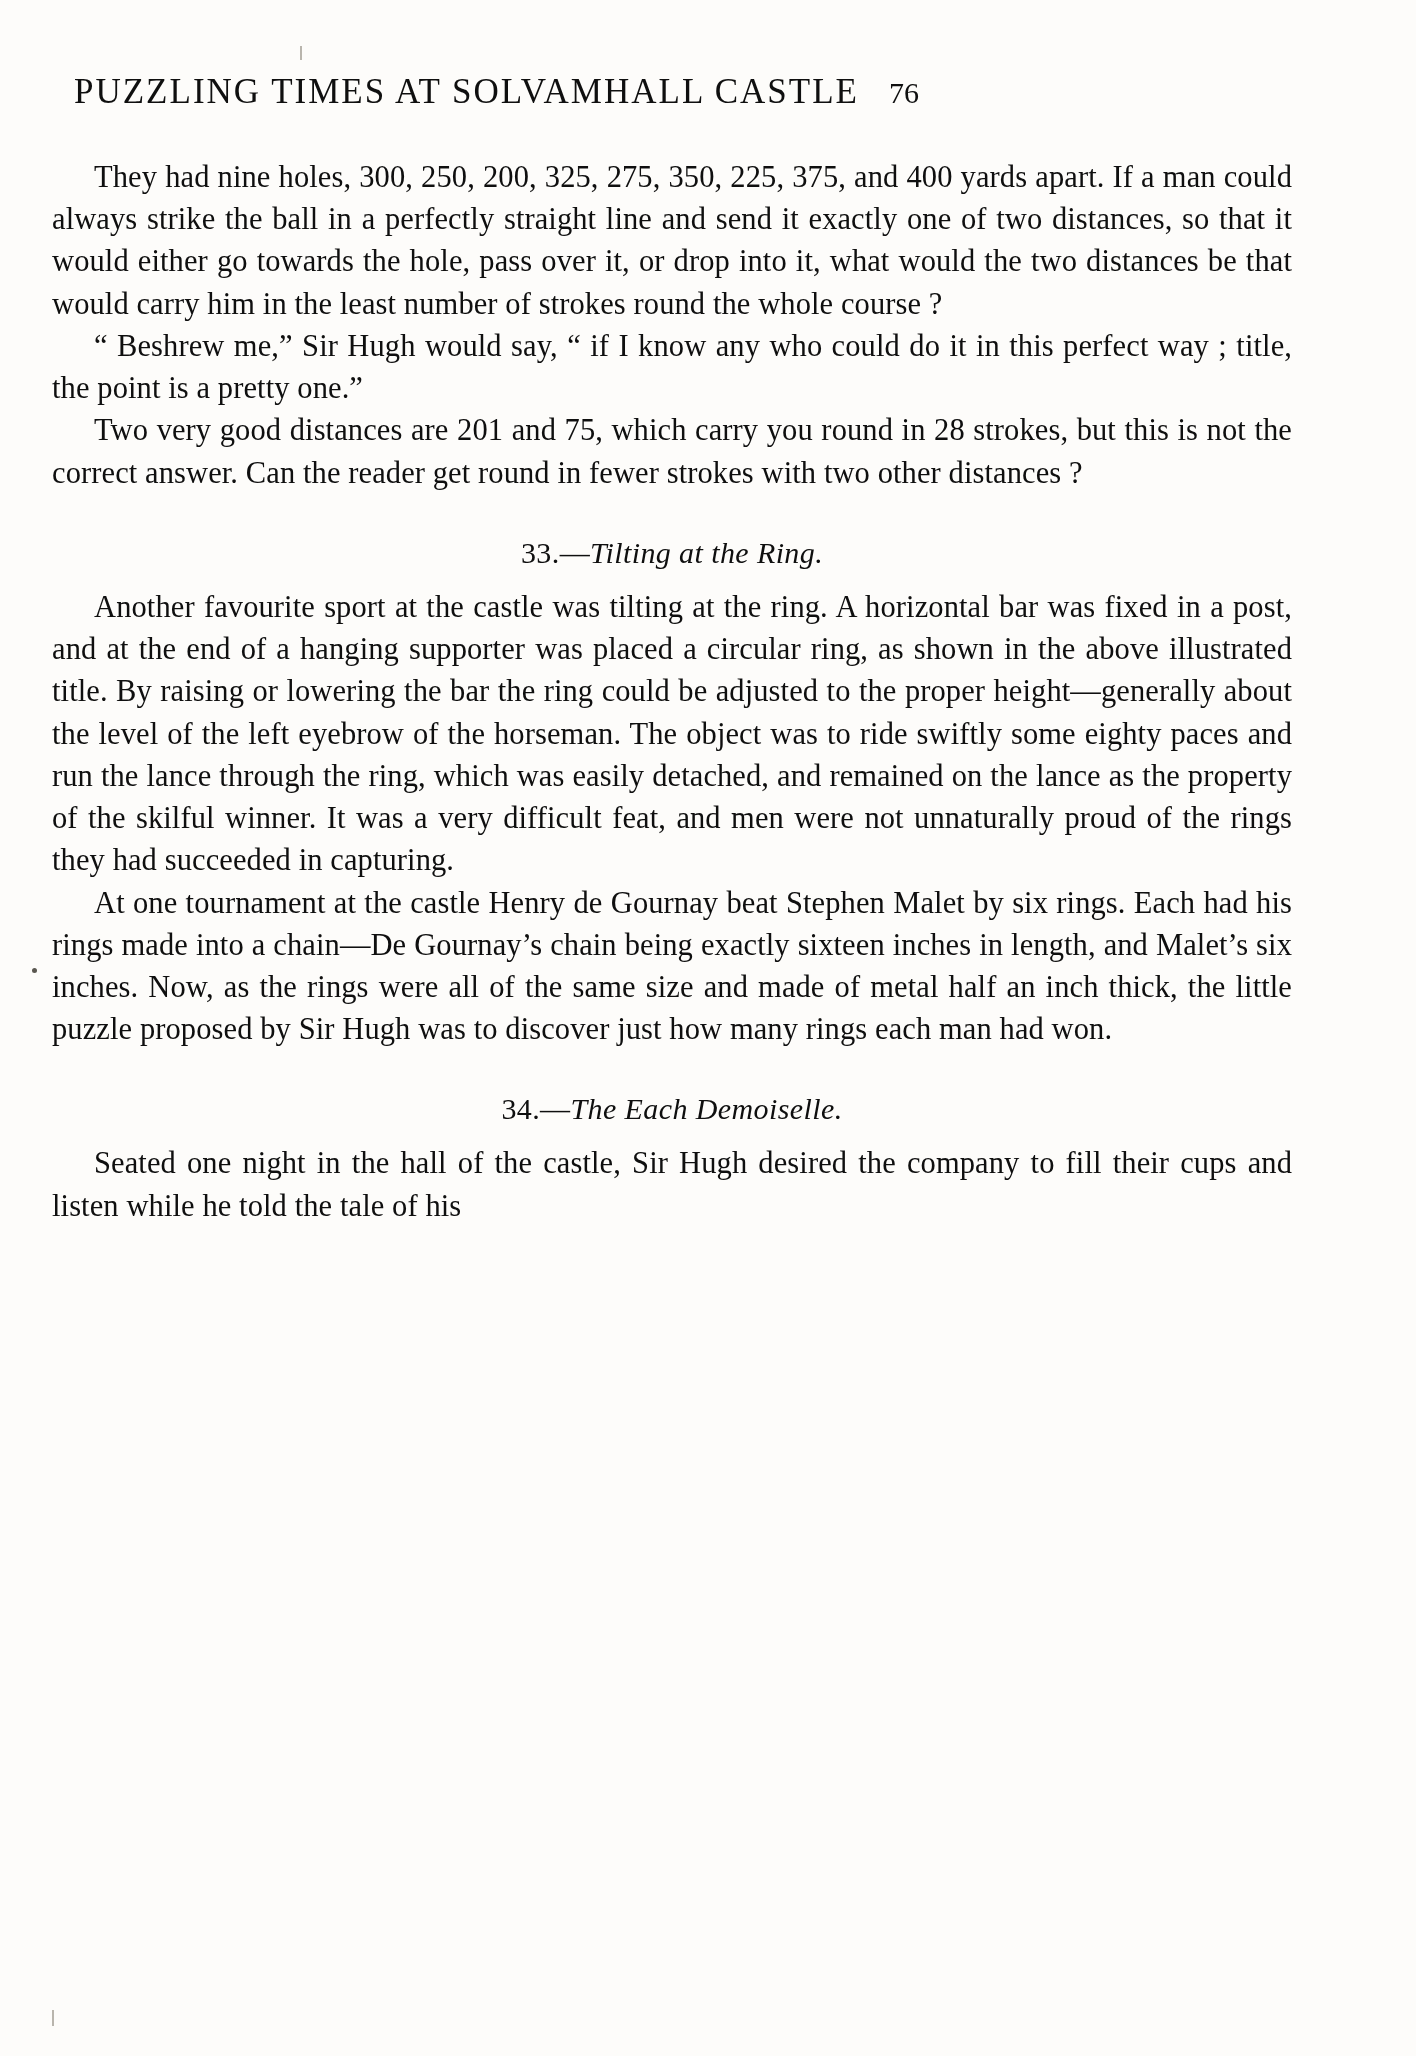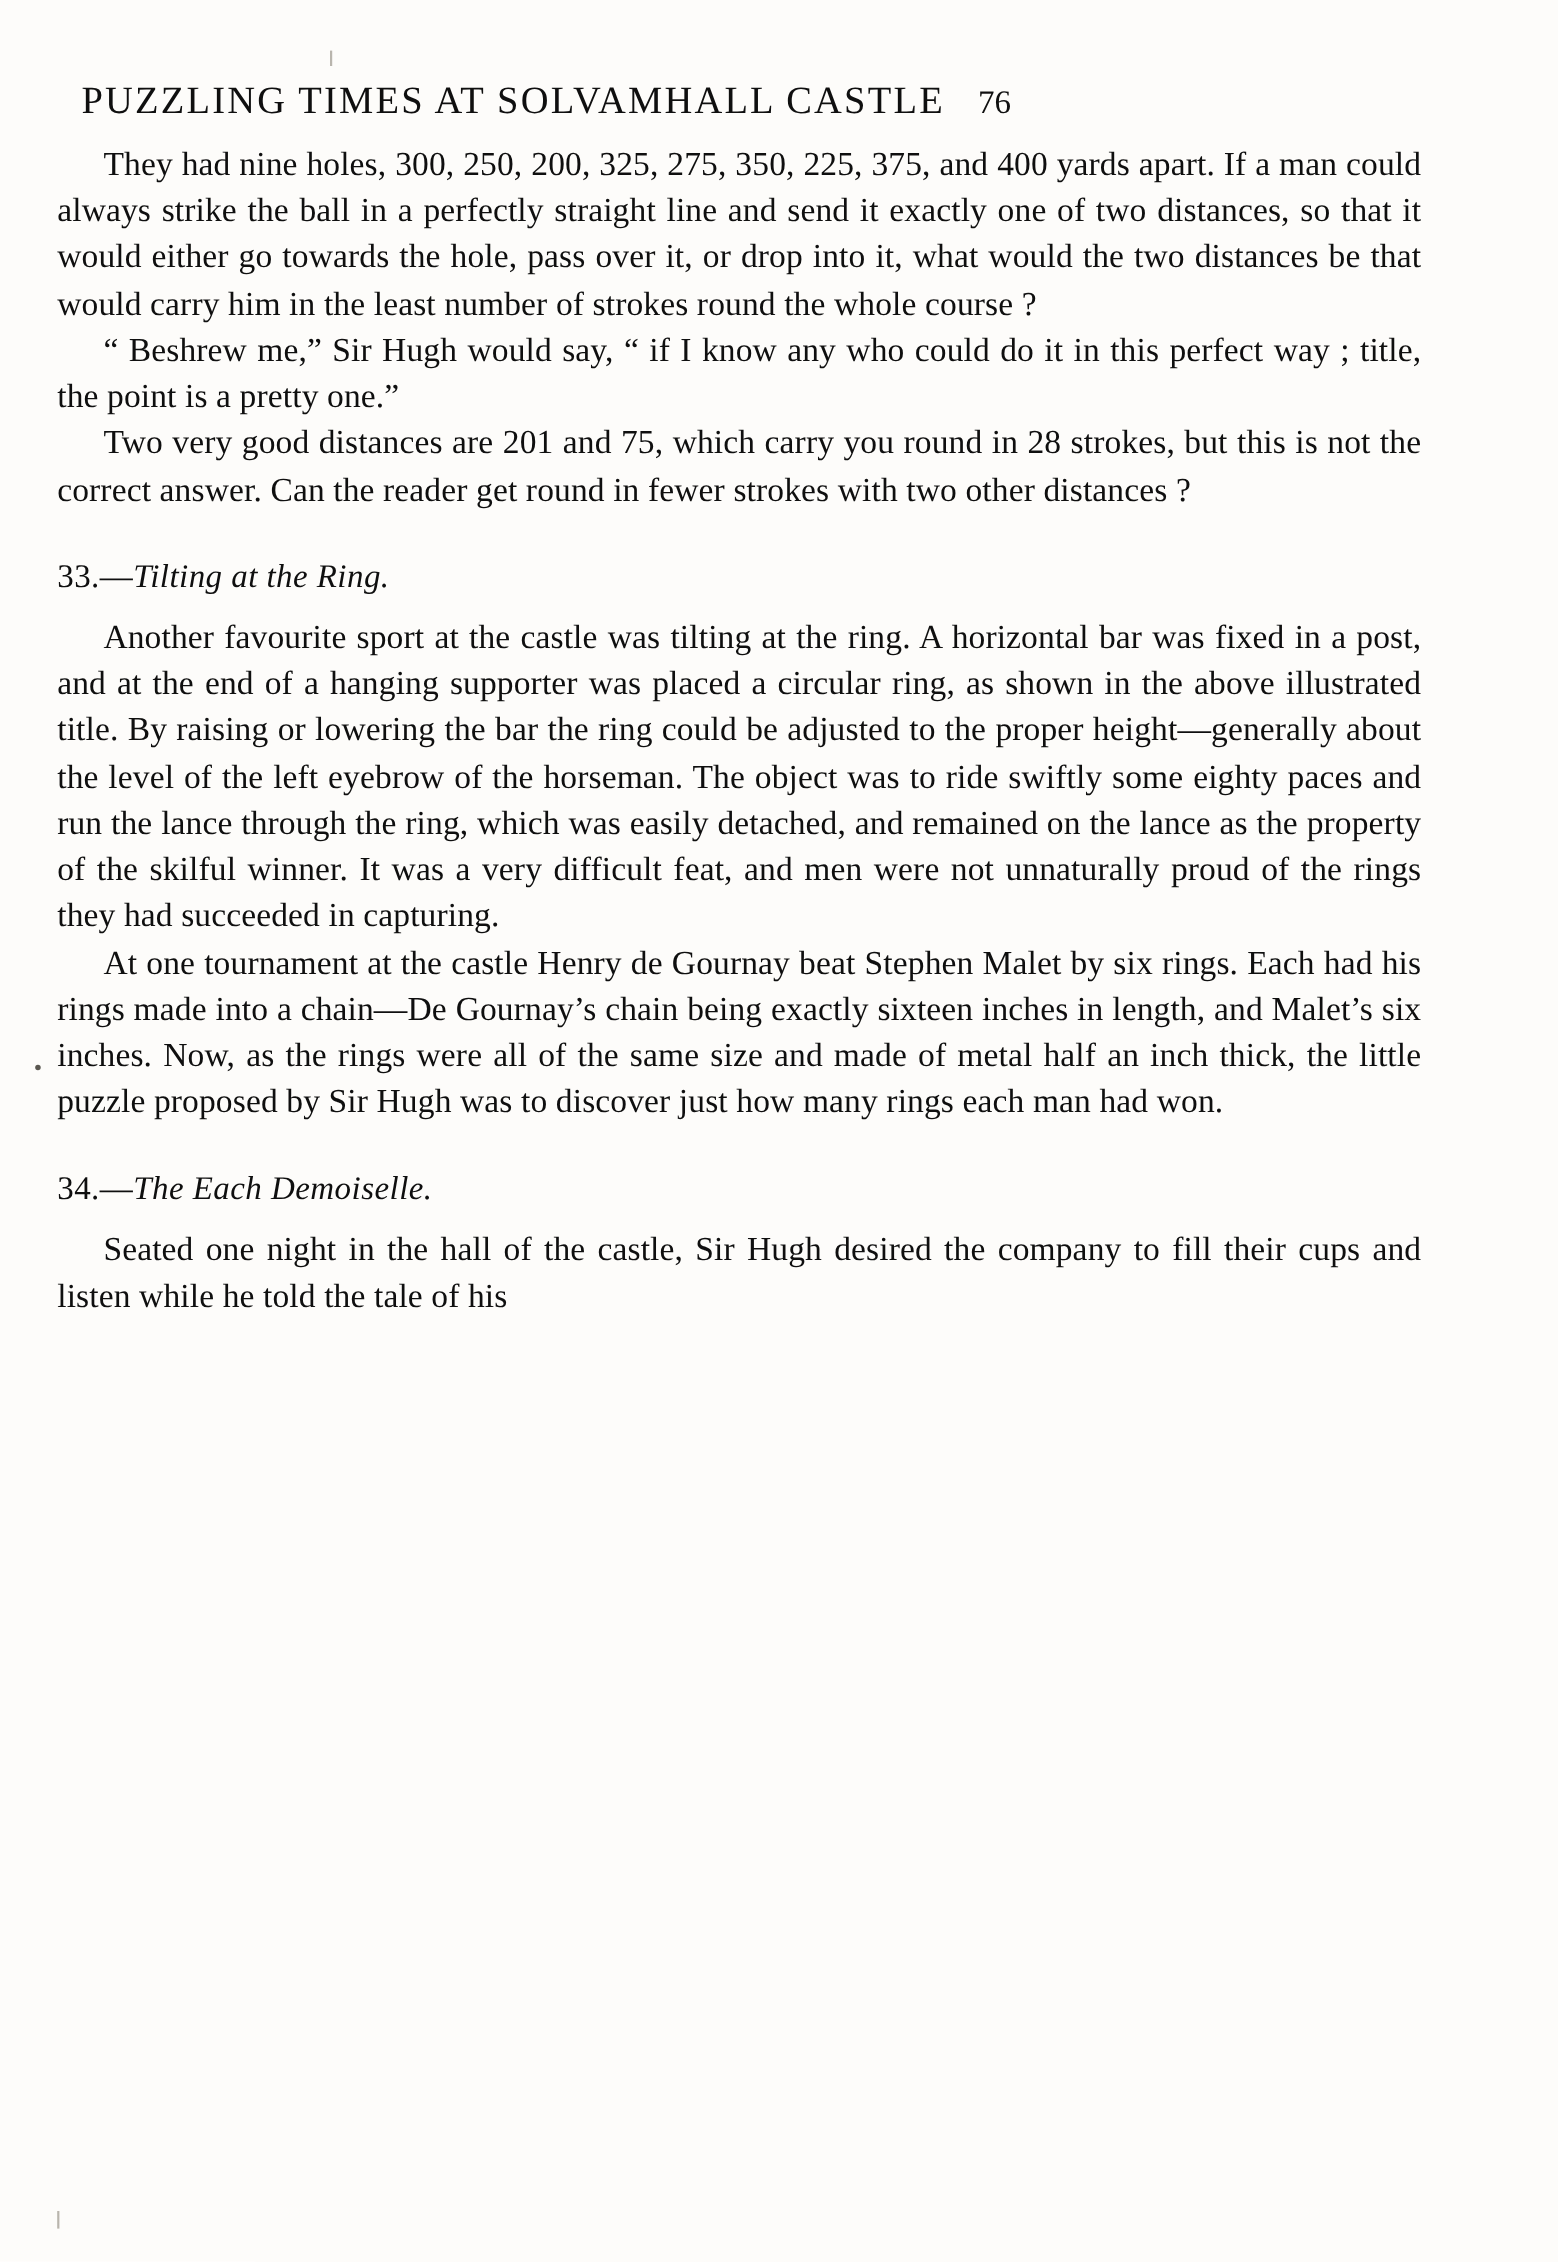--- a/index.html
+++ b/index.html
@@ -28,21 +28,21 @@
     top: 72px;
     width: 1240px;
   }
   .running-head {
     display: flex;
     align-items: baseline;
     justify-content: flex-start;
     font-size: 35px;
     letter-spacing: 2.0px;
     margin-left: 22px;
-    margin-bottom: 16px;
+    margin-bottom: 44px;
     white-space: nowrap;
   }
   .running-head .title-text {
     font-weight: normal;
   }
   .running-head .folio {
     font-size: 30px;
     margin-left: 30px;
     letter-spacing: 0px;
   }
@@ -54,20 +54,21 @@
     text-justify: inter-word;
     letter-spacing: 0.1px;
   }
   p.indent {
     text-indent: 42px;
   }
   p + p {
     margin-top: 0px;
   }
   .section-heading {
+    text-align: center;
     font-style: italic;
     font-size: 30px;
     margin: 42px 0 16px 0;
     letter-spacing: 0.4px;
   }
   .section-heading .num {
     font-style: normal;
   }
   .edge-mark-top {
     position: absolute;

